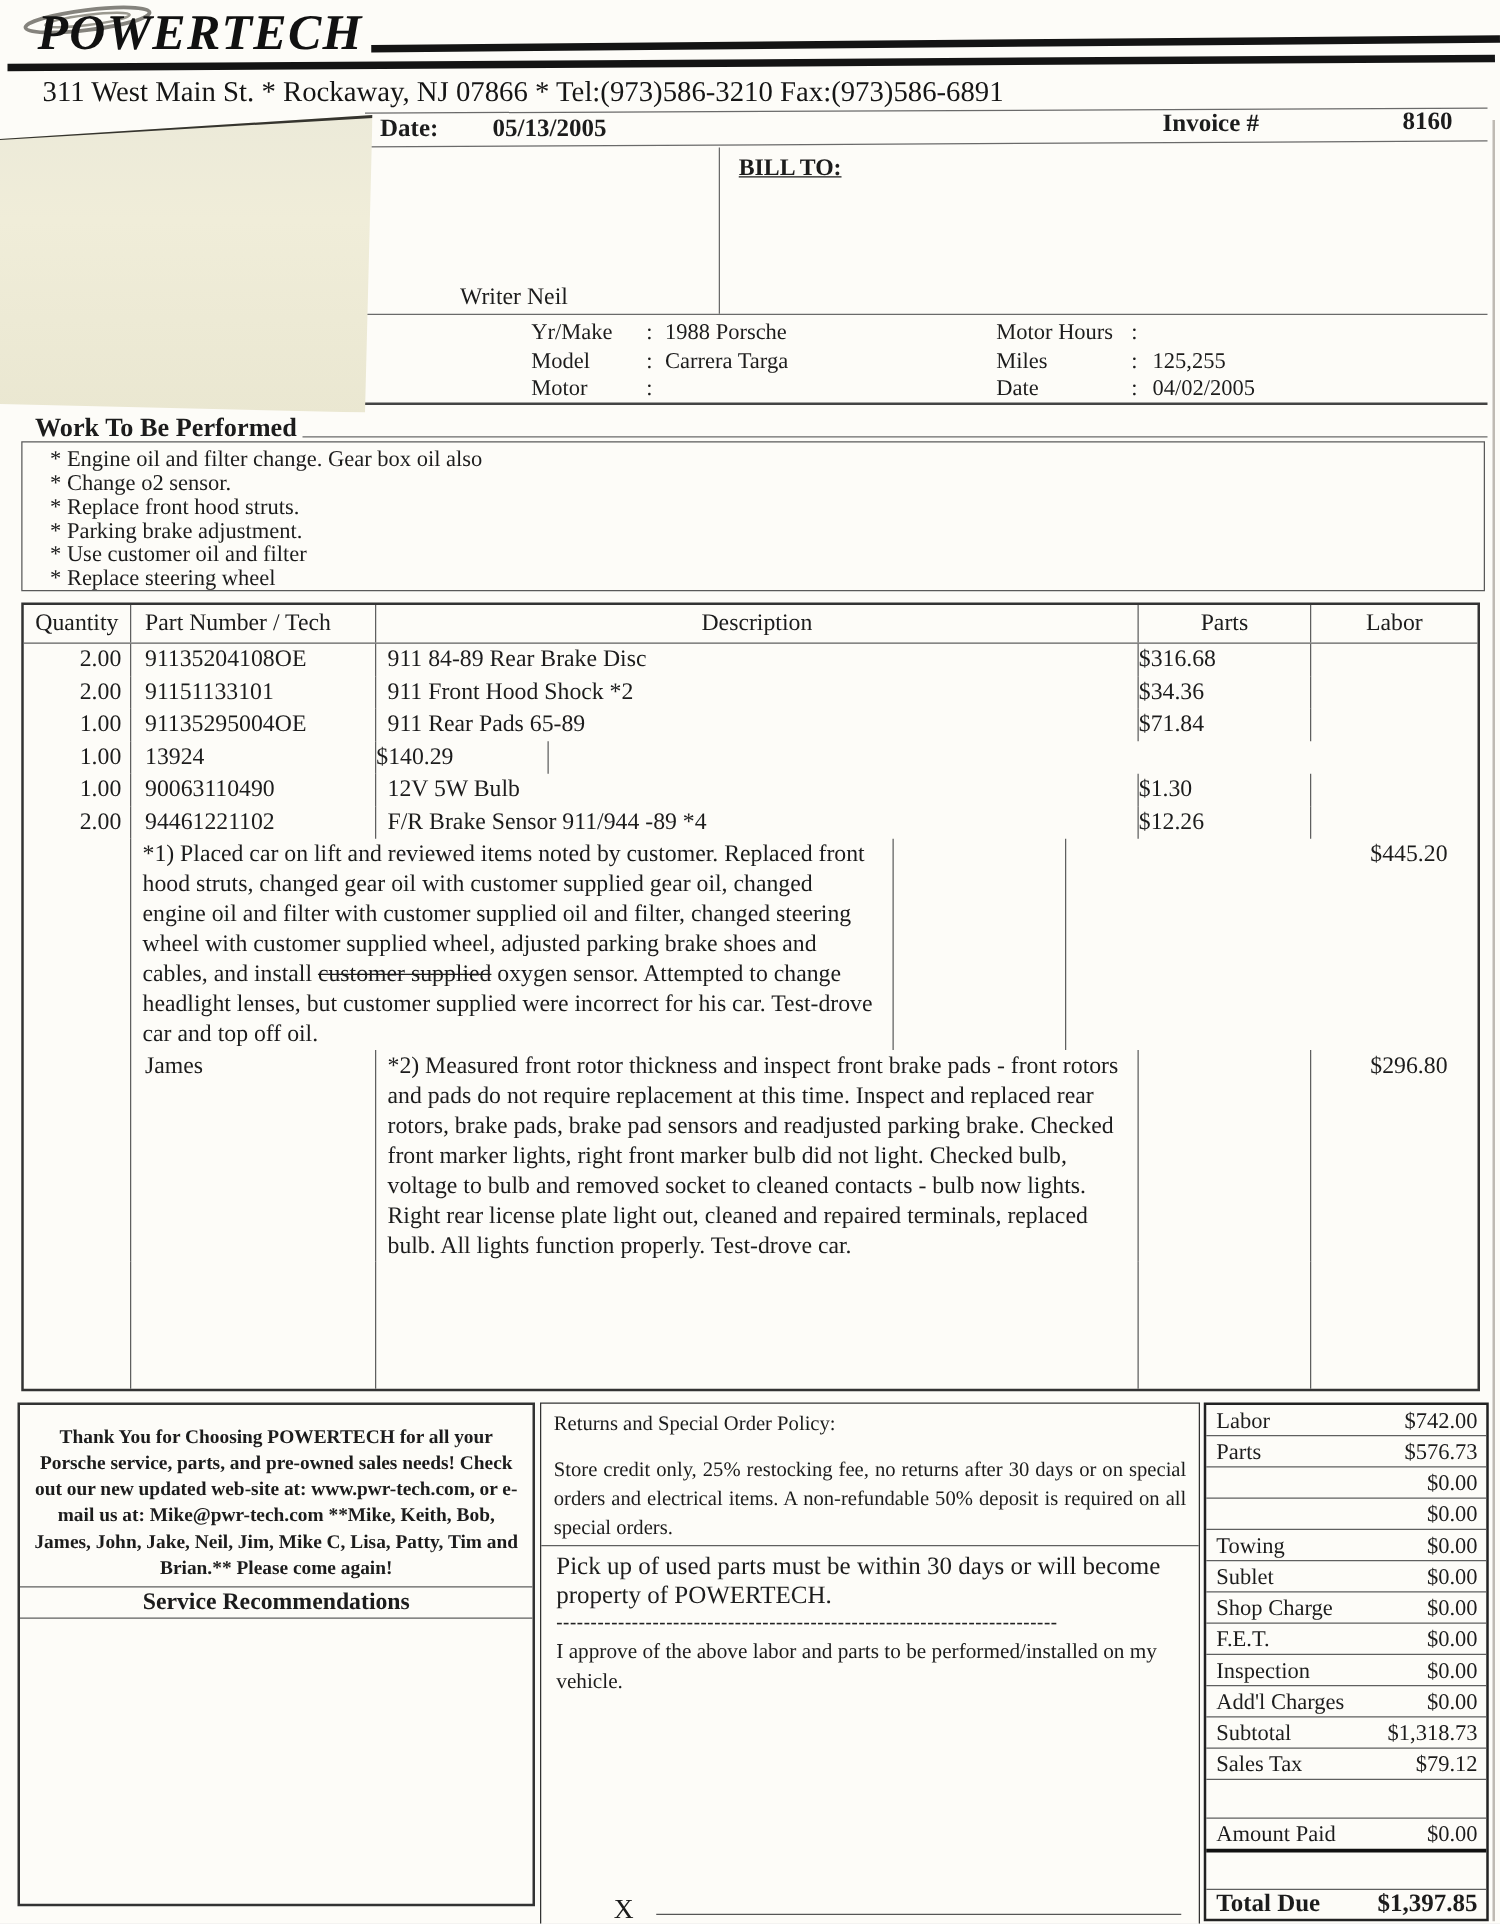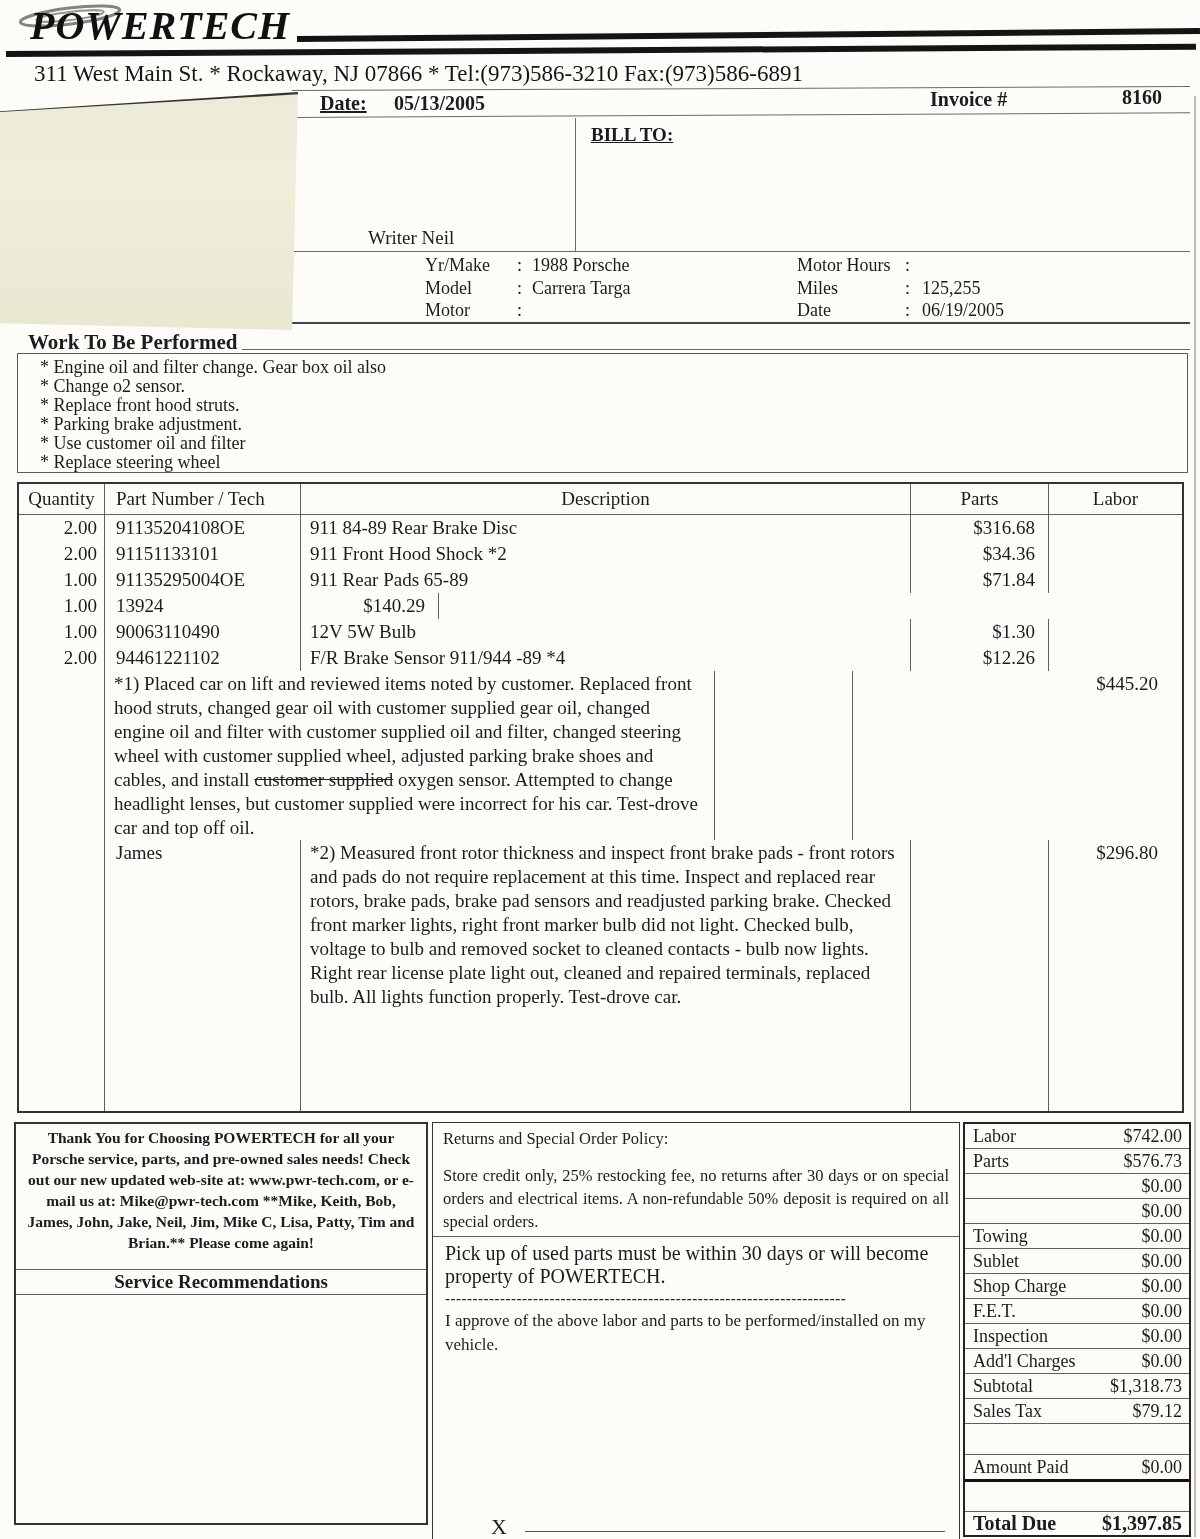--- a/index.html
+++ b/index.html
@@ -35,38 +35,38 @@
     padding:4px 0 0 22px;font-size:18px;line-height:19px;}
   
   .ptable{left:17px;top:482px;width:1167px;height:631px;border:2px solid #333;box-sizing:border-box;
     display:flex;flex-direction:column;font-size:19px;background:transparent;}
   .trow{display:flex;flex-direction:row;width:100%;}
   .c{box-sizing:border-box;border-right:1px solid #5f5f5f;}
   .c.last{border-right:none;}
   .c-qty{width:86px;text-align:right;padding-right:7px;}
   .c-part{width:196px;padding-left:11px;}
   .c-desc{width:610px;padding-left:9px;}
-  .c-price{width:138px;text-align:right;padding-right:13px;}
+  .c-price{width:138px;padding-right:13px;}
   .c-labor{flex:1;text-align:right;padding-right:24px;}
   .thead{height:30px;border-bottom:1px solid #5f5f5f;line-height:29px;}
   .thead .c-qty{text-align:center;padding-right:0;}
   .thead .c-desc{text-align:center;padding-left:0;}
   .thead .c-price{text-align:center;padding-right:0;}
   .thead .c-labor{text-align:center;padding-right:0;}
   .prow{height:26px;line-height:26px;}
   .jrow{line-height:24px;}
   .jrow .c-part{padding-top:1px;}
   .jrow .c-desc{padding-top:1px;padding-right:9px;}
   .jrow .c-labor{padding-top:1px;}
   .frow{flex:1;}
   .struck{text-decoration:line-through;}
   
   .bl-panel{left:14px;top:1122px;width:414px;height:403px;border:2px solid #333;box-sizing:border-box;}
   .thanks{height:146px;border-bottom:1px solid #5f5f5f;box-sizing:border-box;
-    font-size:15.5px;font-weight:bold;line-height:21px;text-align:center;padding:3px 7px 0 7px;}
+    font-size:15.5px;font-weight:bold;line-height:21px;text-align:center;padding:15px 7px 0 7px;}
   .svc-title{height:25px;border-bottom:1px solid #5f5f5f;box-sizing:border-box;
     text-align:center;font-weight:bold;font-size:19px;line-height:24px;}
   
   .bm-panel{left:432px;top:1122px;width:528px;height:451px;border:1.5px solid #333;box-sizing:border-box;
     font-size:16px;position:absolute;}
   .policy-title{padding:6px 10px 0 10px;font-size:16.5px;}
   .policy-body{padding:15px 10px 3px 10px;text-align:justify;line-height:23px;font-size:16.5px;
     border-bottom:1px solid #5f5f5f;}
   .used-parts{padding:5px 14px 0 12px;line-height:23px;font-size:20px;}
   .dashes{padding:2px 0 0 12px;font-weight:bold;letter-spacing:0.5px;white-space:nowrap;overflow:hidden;
@@ -98,21 +98,21 @@
       <ellipse cx="56" cy="16" rx="50" ry="8" fill="none" stroke="#85837d" stroke-width="3" transform="rotate(-7 56 16)"></ellipse>
       <ellipse cx="56" cy="16" rx="34" ry="4" fill="none" stroke="#9a988f" stroke-width="2" transform="rotate(-7 56 16)"></ellipse>
     </svg>
   </div>
   <div class="abs logo">POWERTECH</div>
   <div class="abs rule-right"></div>
   <div class="abs rule-full"></div>
   <div class="abs address">311 West Main St. * Rockaway, NJ 07866 * Tel:(973)586-3210 Fax:(973)586-6891</div>
 
   <div class="abs hline" style="left:292px;top:90px;width:898px;transform:rotate(-0.25deg);transform-origin:left center;"></div>
-  <div class="abs b fs20" style="left:320px;top:92px;text-decoration:underline;">Date:</div>
+  <div class="abs b fs20" style="left:304px;top:92px;">Date:</div>
   <div class="abs b fs20" style="left:394px;top:92px;">05/13/2005</div>
   <div class="abs b fs20" style="left:930px;top:88px;">Invoice #</div>
   <div class="abs b fs20" style="left:1122px;top:86px;">8160</div>
   <div class="abs hline" style="left:292px;top:117px;width:898px;transform:rotate(-0.3deg);transform-origin:left center;"></div>
   <div class="abs vline" style="left:575px;top:118px;height:133px;"></div>
   <div class="abs b fs19 billto" style="left:591px;top:124px;">BILL TO:</div>
   <div class="abs fs19" style="left:368px;top:227px;">
     <span>Writer</span>
     <span>Neil</span>
   </div>
@@ -130,21 +130,21 @@
   <div class="abs fs18" style="left:532px;top:278px;">Carrera Targa</div>
   <div class="abs fs18" style="left:797px;top:278px;">Miles</div>
   <div class="abs fs18" style="left:905px;top:278px;">:</div>
   <div class="abs fs18" style="left:922px;top:278px;">125,255</div>
 
   <div class="abs fs18" style="left:425px;top:300px;">Motor</div>
   <div class="abs fs18" style="left:517px;top:300px;">:</div>
   <div class="abs fs18" style="left:532px;top:300px;"></div>
   <div class="abs fs18" style="left:797px;top:300px;">Date</div>
   <div class="abs fs18" style="left:905px;top:300px;">:</div>
-  <div class="abs fs18" style="left:922px;top:300px;">06/19/2005</div>
+  <div class="abs fs18" style="left:922px;top:300px;">04/02/2005</div>
   <div class="abs" style="left:292px;top:322px;width:898px;height:2px;background:#444;"></div>
 
   <div class="abs overlay">
     <div class="fill"></div>
     <div class="edge"></div>
   </div>
 
   <div class="abs work-title">Work To Be Performed</div>
   <div class="abs hline work-title-rule"></div>
   <div class="abs work-box">

